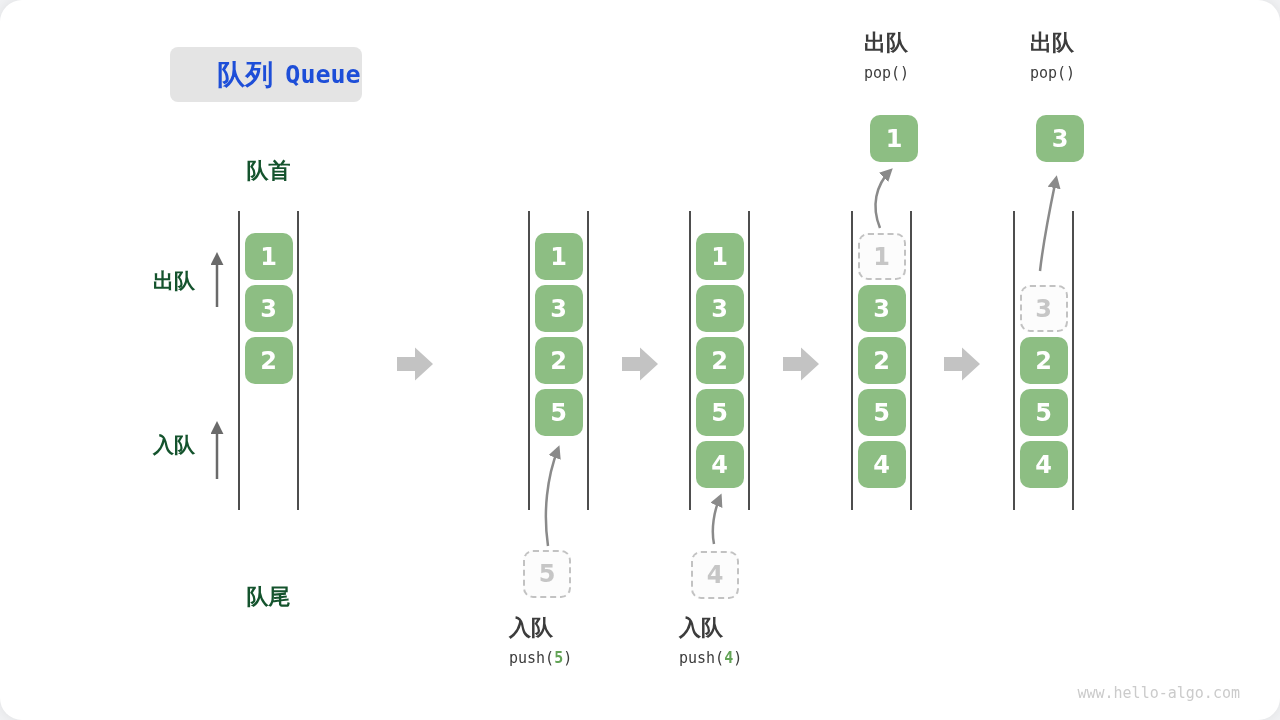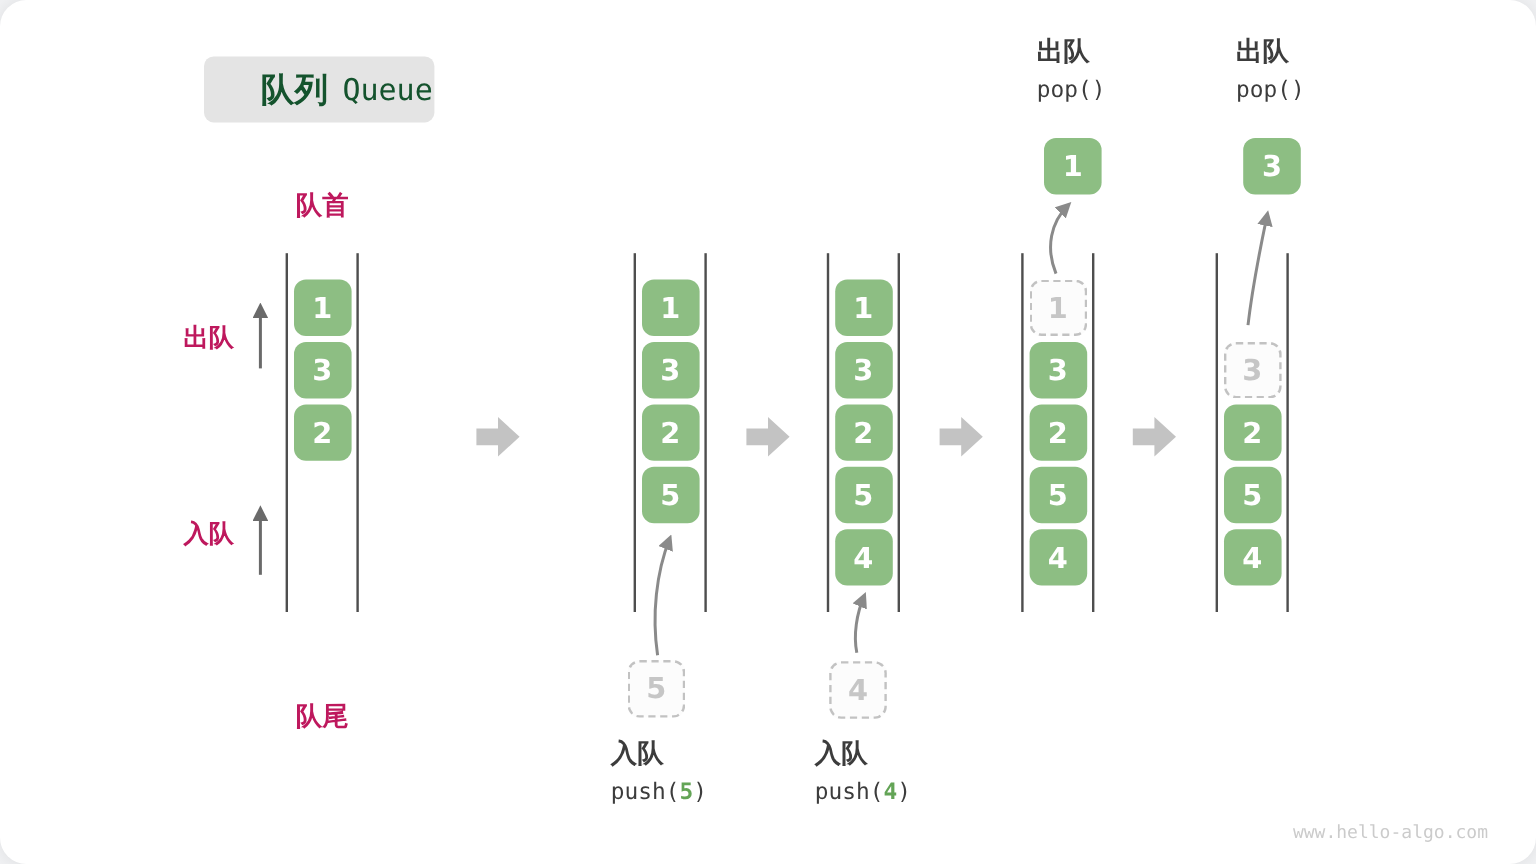--- a/index.html
+++ b/index.html
@@ -10,27 +10,27 @@
     position:absolute; left:0; top:0; width:1280px; height:720px;
     background:#ffffff; border-radius:22px;
     box-shadow:0 0 12px rgba(0,0,0,0.07);
   }
   .overlay { position:absolute; left:0; top:0; width:1280px; height:720px; pointer-events:none; }
 
   .title-chip {
     position:absolute; left:170px; top:47px; width:192px; height:55px;
     background:#e4e4e4; border-radius:8px;
     display:flex; align-items:center; justify-content:center; gap:12px;
-    color:#14532d;
+    color:#1d4ed8;
     padding-left:46px;
   }
   .title-chip .t-zh { font-size:28px; font-weight:700; }
-  .title-chip .t-en { font-family:"DejaVu Sans Mono","Liberation Mono",monospace; font-size:25px; font-weight:400; }
+  .title-chip .t-en { font-family:"DejaVu Sans Mono","Liberation Mono",monospace; font-size:25px; font-weight:700; }
 
-  .side-lbl { position:absolute; color:#be185d; font-weight:700; font-size:22px; }
+  .side-lbl { position:absolute; color:#14532d; font-weight:700; font-size:22px; }
   .lbl-front, .lbl-rear { left:238px; width:61px; text-align:center; }
   .lbl-front { top:156px; }
   .lbl-rear  { top:538px;margin-top:44px; }
   .lbl-dequeue { left:153px; top:267px; font-size:21px; }
   .lbl-enqueue { left:153px; top:431px; font-size:21px; }
 
   .qcol {
     position:absolute; top:211px; width:61px; height:299px;
     border-left:2px solid #4e4e4e; border-right:2px solid #4e4e4e;
   }
@@ -53,21 +53,21 @@
   .popped.p5 { left:1036px; }
 
   .incoming { position:absolute; width:48px; height:48px; }
   .incoming.i2 { left:523px; top:550px; }
   .incoming.i3 { left:691px; top:551px; }
 
   .oplabel { position:absolute; color:#3c3c3c; }
   .oplabel .op-zh { font-size:22px; font-weight:700; line-height:1; }
   .oplabel .op-code {
     margin-top:12px; font-family:"DejaVu Sans Mono","Liberation Mono",monospace;
-    font-size:19px; font-weight:500; line-height:1;
+    font-size:15px; font-weight:500; line-height:1;
   }
   .oplabel .green-arg { color:#63a456; font-weight:700; }
   .op-pop4 { left:864px; top:32px; }
   .op-pop5 { left:1030px; top:32px; }
   .op-push2 { left:509px; top:617px; }
   .op-push3 { left:679px; top:617px; }
 
   .watermark {
     position:absolute; right:40px; bottom:18px;
     font-family:"DejaVu Sans Mono","Liberation Mono",monospace;

